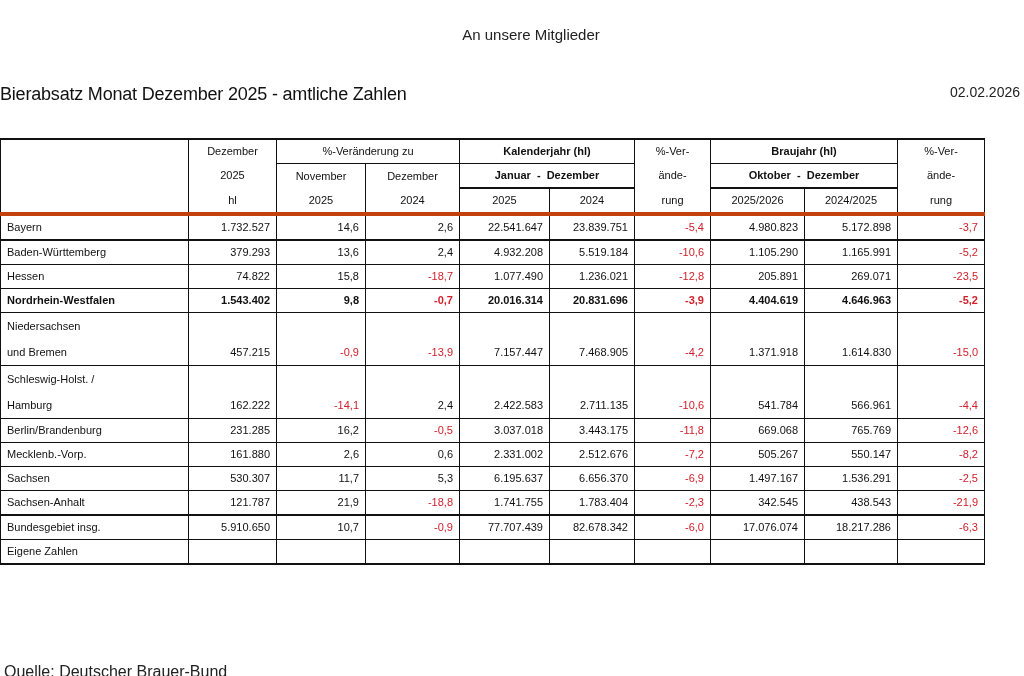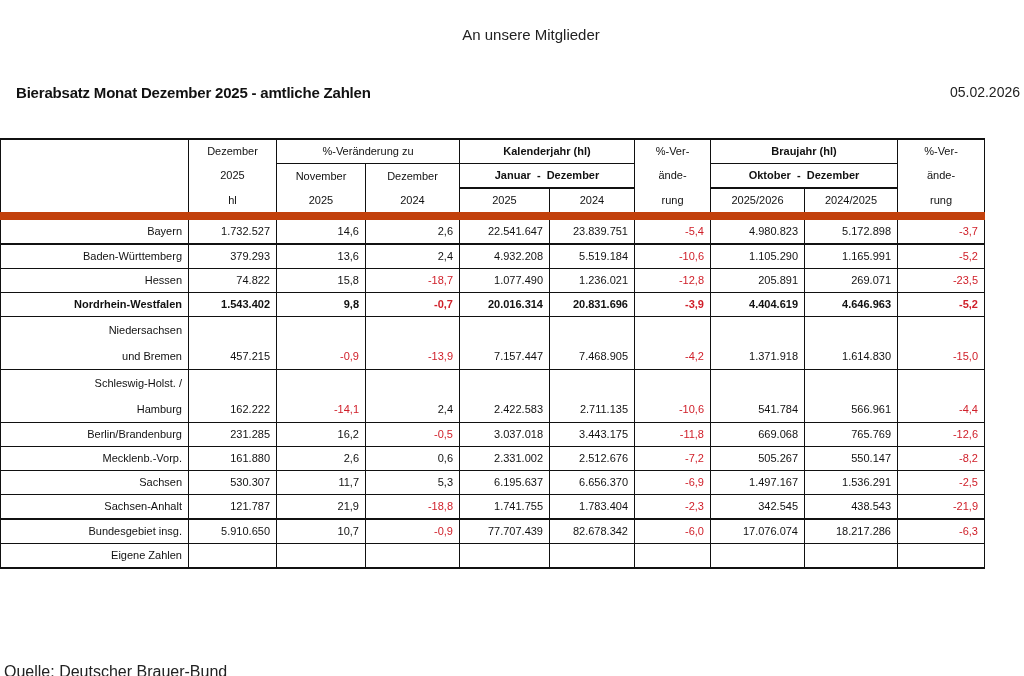--- a/index.html
+++ b/index.html
@@ -1,48 +1,48 @@
 <!DOCTYPE html>
 <html><head>
 <meta charset="utf-8">
 <style>
   html, body { margin: 0; padding: 0; background: #ffffff; }
   body { width: 1024px; height: 676px; position: relative; overflow: hidden;
          font-family: "Liberation Sans", sans-serif; color: #111; }
   .greeting { position: absolute; top: 26px; left: 0; width: 1062px; text-align: center;
               font-size: 15px; color: #222; }
-  .doc-title { position: absolute; top: 84px; left: 16px; font-size: 15px; font-weight: bold;
+  .doc-title { position: absolute; top: 84px; left: 0; font-size: 18px; font-weight: normal;
                letter-spacing: -0.2px; }
   .doc-date { position: absolute; top: 84px; right: 4px; font-size: 14px; color: #222; }
   table.sales { position: absolute; top: 138px; left: 0; width: 924px; border-collapse: collapse;
                 table-layout: fixed; font-size: 11px; }
   table.sales td { border: 1px solid #111; padding: 0 6px; height: 23px; line-height: 23px;
                    white-space: nowrap; overflow: hidden; }
   table.sales thead td { text-align: center; border-top: none; border-bottom: none; }
   table.sales thead tr.h1 td { border-top: 2px solid #111; }
-  table.sales thead tr.h3 td { border-bottom: 8px solid #c2410c; }
+  table.sales thead tr.h3 td { border-bottom: 4px solid #c2410c; }
   table.sales thead td.sub { border-bottom: 1px solid #111; }
   table.sales thead td.subthick { border-bottom: 2px solid #111; }
   table.sales thead td.grp { font-weight: bold; }
   table.sales tbody td { text-align: right; }
-  table.sales tbody td.label { text-align: right; }
+  table.sales tbody td.label { text-align: left; }
   table.sales tbody tr.bold td { font-weight: bold; }
   table.sales tbody tr.tall td { height: 51px; vertical-align: bottom; line-height: 26px; }
   table.sales tbody tr.tall td.label { white-space: normal; line-height: 26px; }
   table.sales tbody tr.thick-bottom td { border-bottom: 2px solid #111; }
   table.sales tbody tr.last td { border-bottom: 2px solid #111; }
   .neg { color: #d0202a; }
   .source { position: absolute; top: 663px; left: 4px; font-size: 16px; color: #222; }
 </style>
 </head>
 <body>
 
 <div class="greeting">An unsere Mitglieder</div>
 <div class="doc-title">Bierabsatz Monat Dezember 2025 - amtliche Zahlen</div>
-<div class="doc-date">05.02.2026</div>
+<div class="doc-date">02.02.2026</div>
 
 <table class="sales">
   <colgroup>
     <col style="width:188px">
     <col style="width:88px">
     <col style="width:89px">
     <col style="width:94px">
     <col style="width:90px">
     <col style="width:85px">
     <col style="width:76px">

